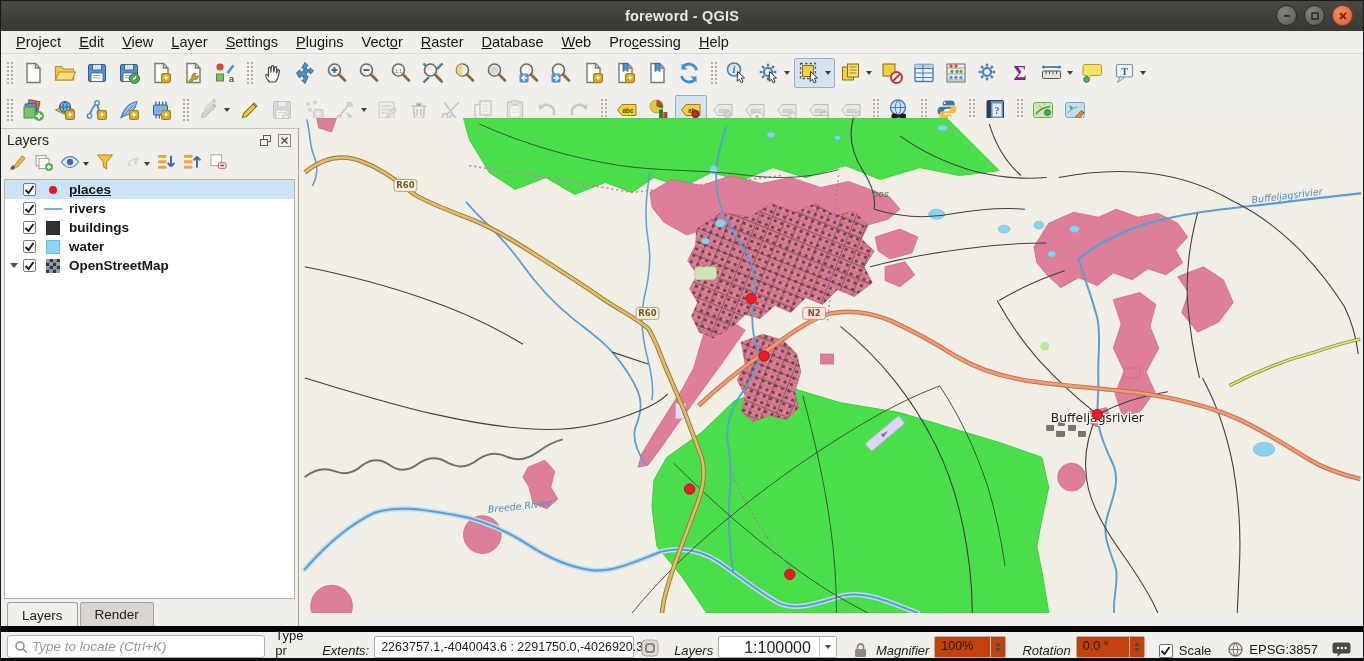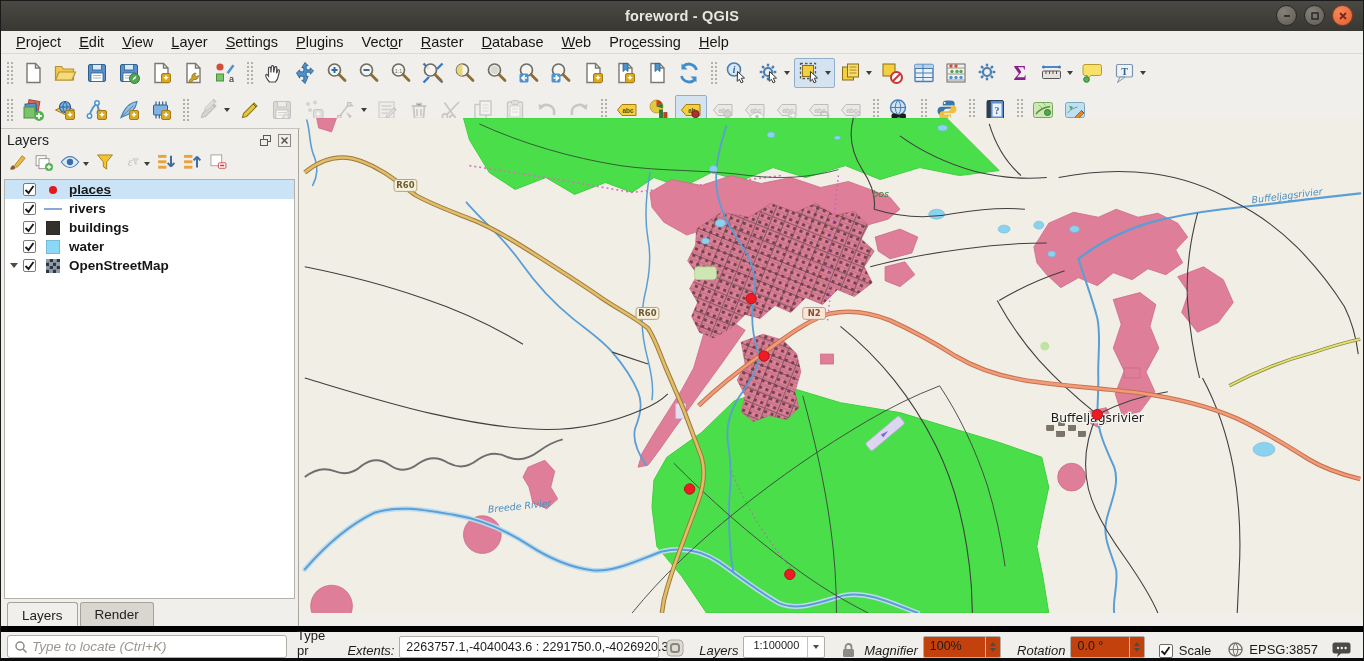--- a/index.html
+++ b/index.html
@@ -79,21 +79,21 @@
   #locate { width:286px; height:23px; border:1px solid #b1ada7; border-radius:3px; background:#fff;
             display:flex; align-items:center; padding:0 6px; margin-right:10px; }
   #locate input { border:none; outline:none; width:100%; font-size:13.5px; font-style:italic; color:#444;
                   font-family:"Liberation Sans","DejaVu Sans",sans-serif; background:transparent; }
   #locate input::placeholder { color:#9a968f; font-style:italic; }
   .sb-label { margin:0 5px 0 8px; white-space:nowrap;font-style:italic; }
   .sb-box { background:#fff; border:1px solid #b1ada7; border-radius:2px; height:22px;
             display:flex; align-items:center; padding:0 6px; font-size:12.5px; white-space:nowrap; }
   #extents-box { width:260px; }
   .combo { display:flex; align-items:stretch; background:#fff; border:1px solid #b1ada7; border-radius:2px; height:22px; }
-  .combo .val { padding:2px 8px 0 9px; font-size:11px; min-width:62px; }
+  .combo .val { padding:2px 8px 0 25px; font-size:16px; min-width:62px; }
   .combo .arrow { border-left:1px solid #c6c2bc; width:17px; display:flex; align-items:center; justify-content:center; }
   .spin { display:flex; align-items:stretch; background:#c2410c; border:1px solid #b1ada7; border-radius:2px; height:22px; }
   .spin .val { padding:2px 6px 0; font-size:12.5px; min-width:52px; }
   .spin .btns { display:flex; flex-direction:column; justify-content:center; border-left:1px solid #c6c2bc; width:15px; align-items:center; gap:2px; }
   .tri-up-s { width:0;height:0;border-left:3.5px solid transparent;border-right:3.5px solid transparent;border-bottom:4px solid #4e4b46; }
   .tri-dn-s { width:0;height:0;border-left:3.5px solid transparent;border-right:3.5px solid transparent;border-top:4px solid #4e4b46; }
   #render-wrap { display:flex; align-items:center; margin-left:14px; }
   #render-cb { width:14px; height:14px; background:#fff; border:1px solid #6f6c66; border-radius:2px;
                display:flex; align-items:center; justify-content:center; margin-right:6px; }
   #epsg-wrap { display:flex; align-items:center; margin-left:16px; }

